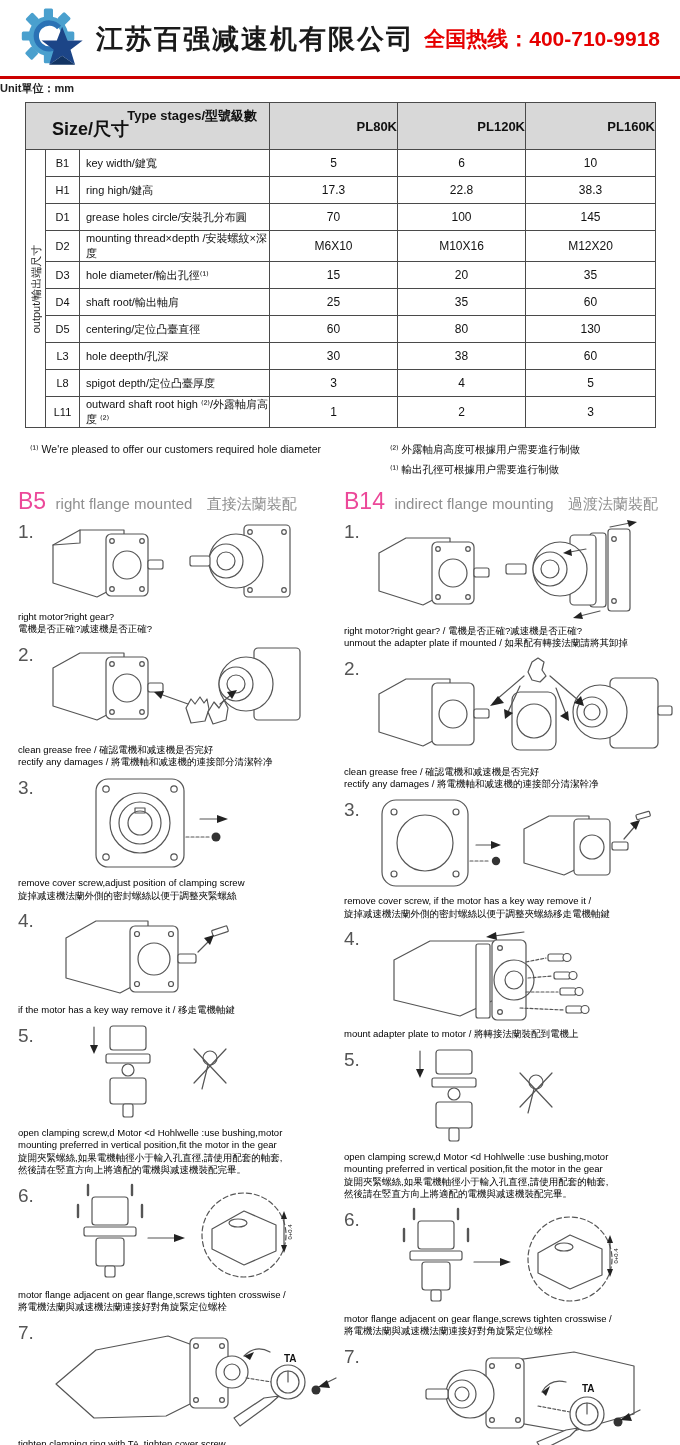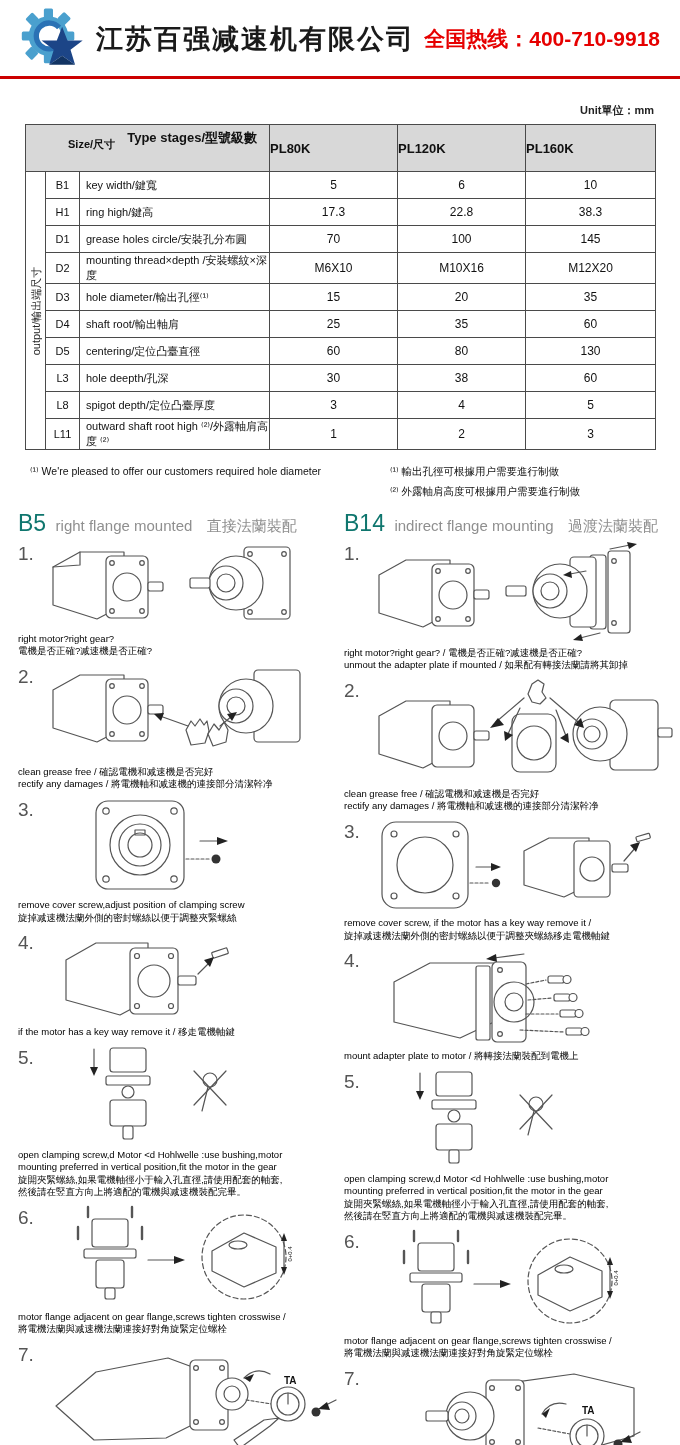--- a/index.html
+++ b/index.html
@@ -4,49 +4,49 @@
 <style>
   html,body{margin:0;padding:0;background:#fff;}
   .page{width:680px;height:1445px;overflow:hidden;position:relative;background:#fff;
         font-family:"Liberation Sans","DejaVu Sans",sans-serif;color:#111;}
   
   .hdr{display:flex;align-items:center;padding:6px 14px 4px 14px;height:76px;box-sizing:border-box;}
   .logo{width:78px;height:70px;flex:0 0 auto;}
   .company{font-size:27px;font-weight:bold;color:#1a1a1a;letter-spacing:2px;margin-left:4px;}
   .hotline{font-size:21px;font-weight:bold;color:#e60000;margin-left:auto;margin-right:6px;}
   .redline{height:3px;background:#cc0000;width:100%;}
-  .unitline{text-align:right;font-size:11px;font-weight:bold;padding:24px 26px 4px 0;color:#222;}
+  .unitline{text-align:left;font-size:11px;font-weight:bold;padding:2px 26px 4px 0;color:#222;}
   
   table{border-collapse:collapse;}
   .maintbl{margin:2px 25px 0 25px;width:630px;table-layout:fixed;}
   .maintbl td{border:1px solid #4a4a4a;padding:0;}
   .maintbl .hd{background:#d8d8d8;height:46px;}
   .corner{position:relative;background:
       linear-gradient(to bottom right,rgba(0,0,0,0) calc(50% - 0.7px),#6a6a6a calc(50% - 0.7px),#6a6a6a calc(50% + 0.7px),rgba(0,0,0,0) calc(50% + 0.7px)),#d8d8d8;}
   .corner .top{position:absolute;top:4px;right:12px;font-weight:bold;font-size:13px;margin-left:43px;}
-  .corner .bot{position:absolute;bottom:19px;left:26px;font-weight:bold;font-size:11px;margin-left:16px;}
-  .colhd{text-align:left;font-weight:bold;font-size:13px;}
+  .corner .bot{position:absolute;bottom:8px;left:26px;font-weight:bold;font-size:18px;}
+  .colhd{text-align:right;font-weight:bold;font-size:13px;}
   .maintbl .dr{height:27px;}
   .sidecell{position:relative;}
   .sidecell span{position:absolute;left:50%;top:50%;transform:translate(-50%,-50%) rotate(-90deg);
       white-space:nowrap;font-size:11px;color:#222;}
   .codec{text-align:center;font-size:11px;}
   .descc{font-size:11px;padding-left:6px !important;}
   .valc{text-align:center;font-size:12px;}
   
   .fnotes{display:flex;margin:12px 0 0 30px;font-size:10.5px;line-height:1.9;}
   .fnotes .fcol{width:360px;}
   .fnotes .fcol2{width:260px;}
   
   .cols{display:flex;margin-top:8px;}
   .col{box-sizing:border-box;}
   .col.left{width:336px;padding-left:18px;}
   .col.right{width:344px;padding-left:8px;}
   .sec-head{color:#999;margin-bottom:4px;white-space:nowrap;}
-  .sec-code{font-size:23px;color:#0f766e;}
+  .sec-code{font-size:23px;color:#ec4899;}
   .sec-en{font-size:15px;color:#8f8f8f;margin-left:5px;}
   .sec-zh{font-size:15px;color:#8f8f8f;margin-left:10px;}
   .step{margin-bottom:4px;}
   .step-top{display:flex;align-items:flex-start;}
   .step-num{font-size:19px;color:#555;width:30px;flex:0 0 auto;padding-top:2px;}
   .ill{flex:1;}
   .step-cap{font-size:9.5px;line-height:1.32;white-space:pre-line;color:#000;margin:2px 0 6px 0;}
   
   .ln{fill:none;stroke:#555;stroke-width:1.2;stroke-linejoin:round;stroke-linecap:round;}
   .fw{fill:#fff;stroke:#555;stroke-width:1.2;stroke-linejoin:round;}
@@ -176,22 +176,22 @@
           <td class="valc">3</td>
         </tr>
 </tbody>
     </table>
 
 <div class="fnotes">
   <div class="fcol">
     <div>⁽¹⁾ We're pleased to offer our customers required hole diameter</div>
   </div>
   <div class="fcol2">
+    <div>⁽²⁾ 外露軸肩高度可根據用户需要進行制做</div>
     <div>⁽¹⁾ 輸出孔徑可根據用户需要進行制做</div>
-    <div>⁽²⁾ 外露軸肩高度可根據用户需要進行制做</div>
   </div>
 </div>
 
 <div class="cols">
 
   <div class="col left">
     <div class="sec-head">
       <span class="sec-code">B5</span>
       <span class="sec-en">right flange mounted</span>
       <span class="sec-zh">直接法蘭裝配</span>

